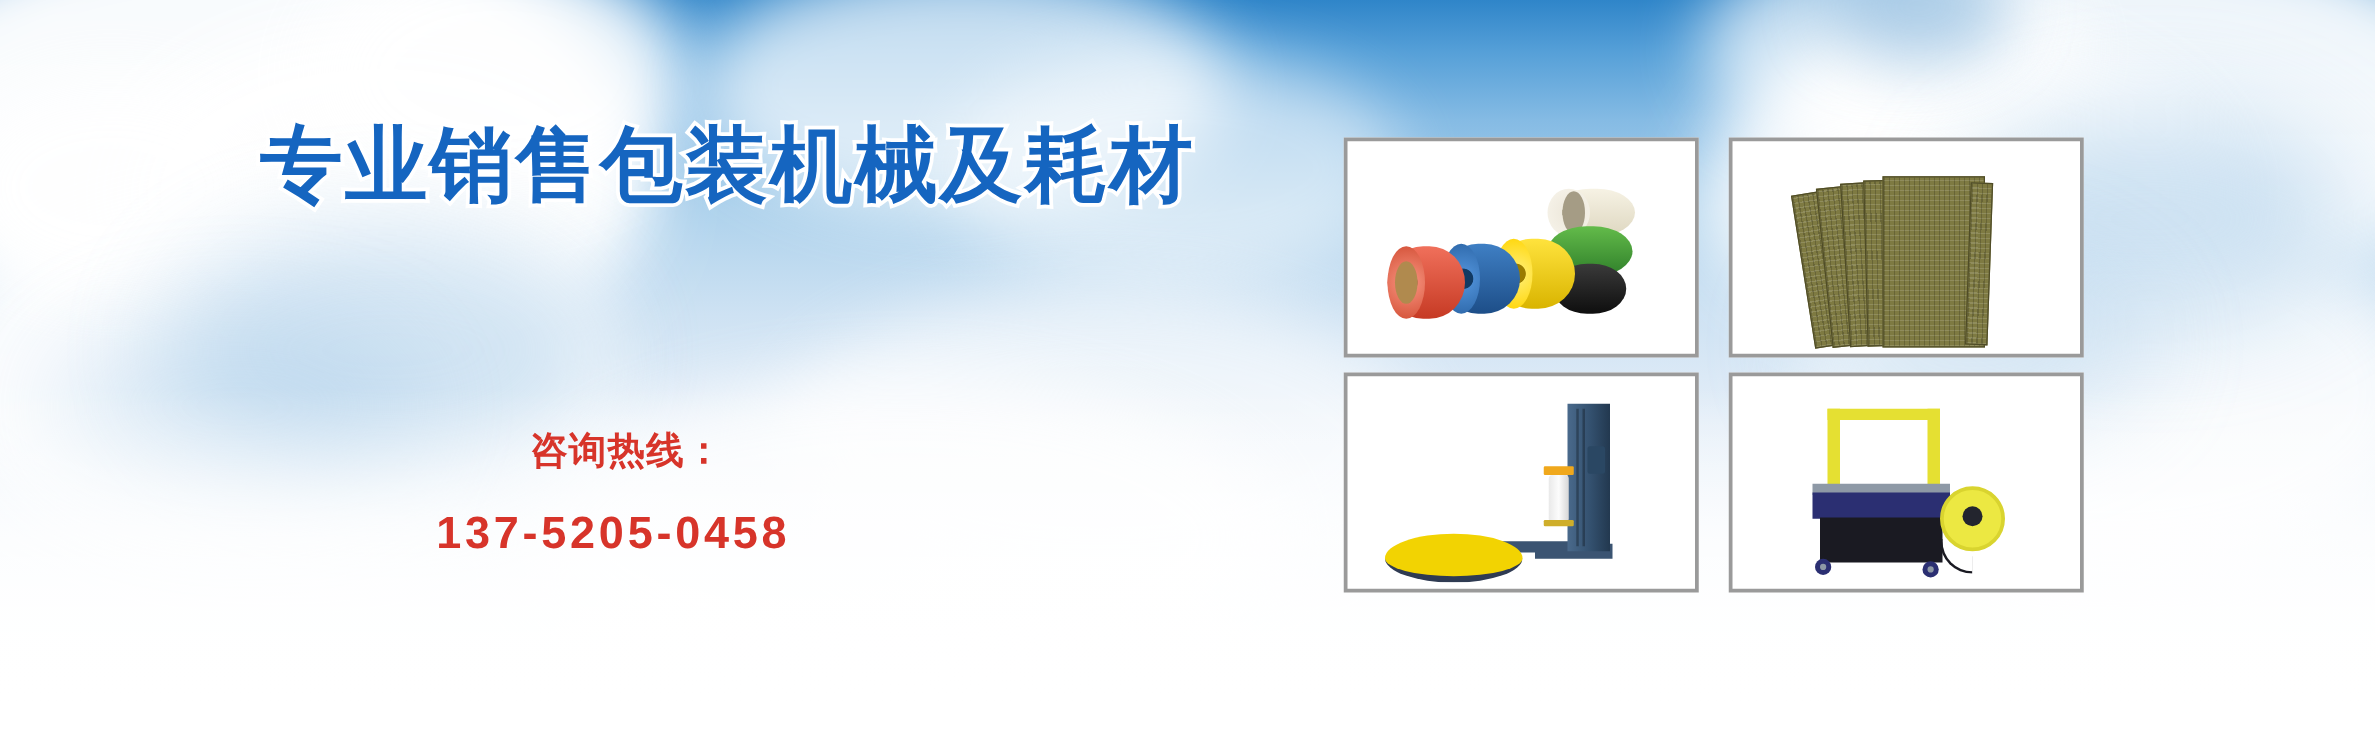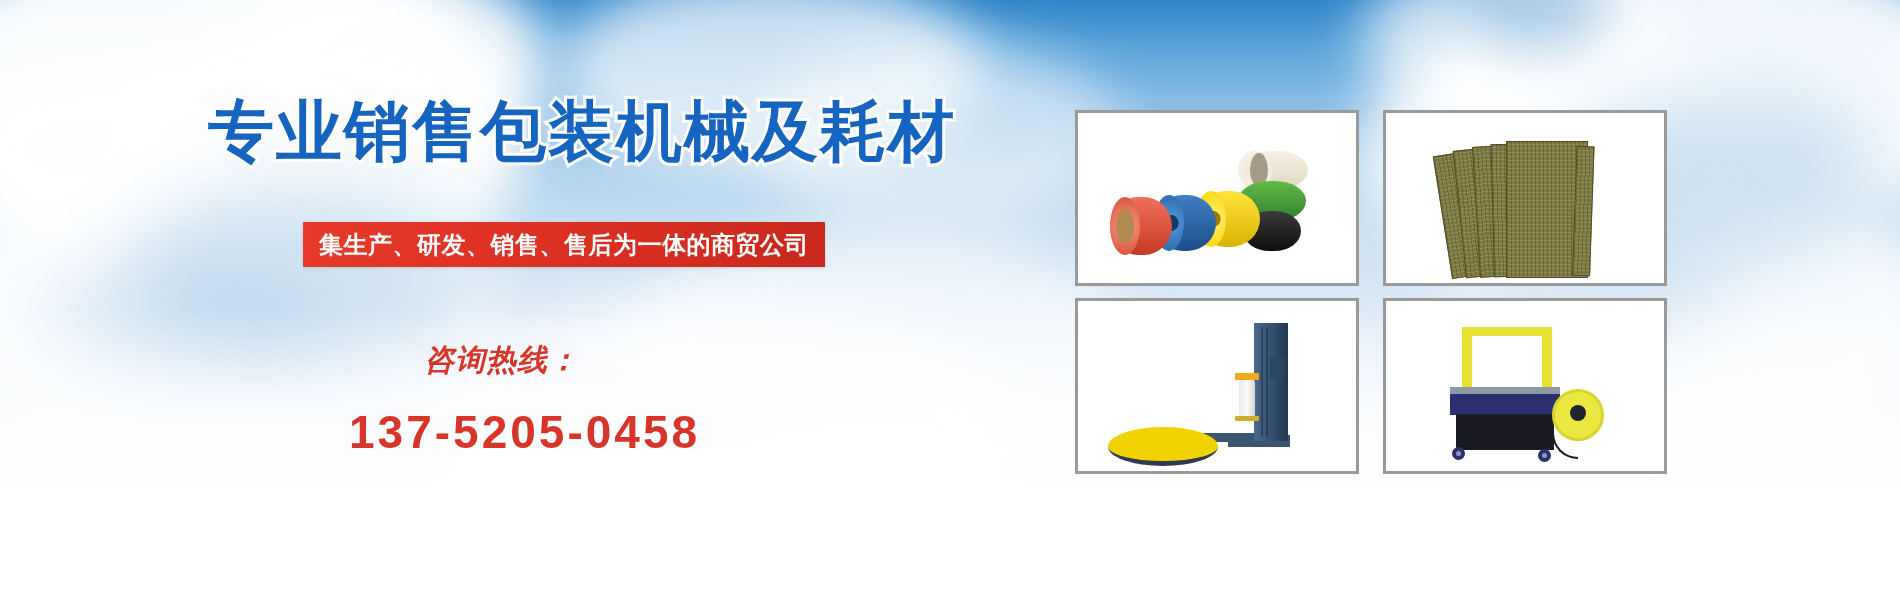--- a/index.html
+++ b/index.html
@@ -91,26 +91,26 @@
 
   .features{
     position:absolute;left:232px;top:288px;
     font-size:23px;font-weight:bold;color:#121c2e;
     letter-spacing:.5px;white-space:nowrap;
   }
 
   .hotline-label{
     position:absolute;left:424px;top:340px;
     font-size:30px;font-weight:bold;color:#d7342a;
-    letter-spacing:1px;white-space:nowrap;font-style:italic;
+    letter-spacing:1px;white-space:nowrap;
   }
 
   .hotline-number{
     position:absolute;left:349px;top:405px;
-    font-size:46px;font-weight:bold;color:#d7342a;
+    font-size:36px;font-weight:bold;color:#d7342a;
     letter-spacing:3px;white-space:nowrap;
   }
 
   
   .grid{
     position:absolute;left:1075px;top:110px;
     width:592px;height:372px;
     display:grid;grid-template-columns:284px 284px;
     grid-template-rows:176px 176px;
     gap:12px 24px;
@@ -192,23 +192,20 @@
     <div class="cloud blue soft c-rb2"></div>
     <div class="cloud bluedeep c-rbd"></div>
 
     <div class="haze"></div>
   </div>
 
   <div class="copy">
 
     <div class="headline">专业销售包装机械及耗材</div>
 
-    <div class="tagline-bar">
-      <span>集生产、研发、销售、售后为一体的商贸公司</span>
-    </div>
 
 
     <div class="hotline-label">咨询热线：</div>
 
     <div class="hotline-number">137-5205-0458</div>
   </div>
 
   <div class="grid">
 
     <div class="card">

